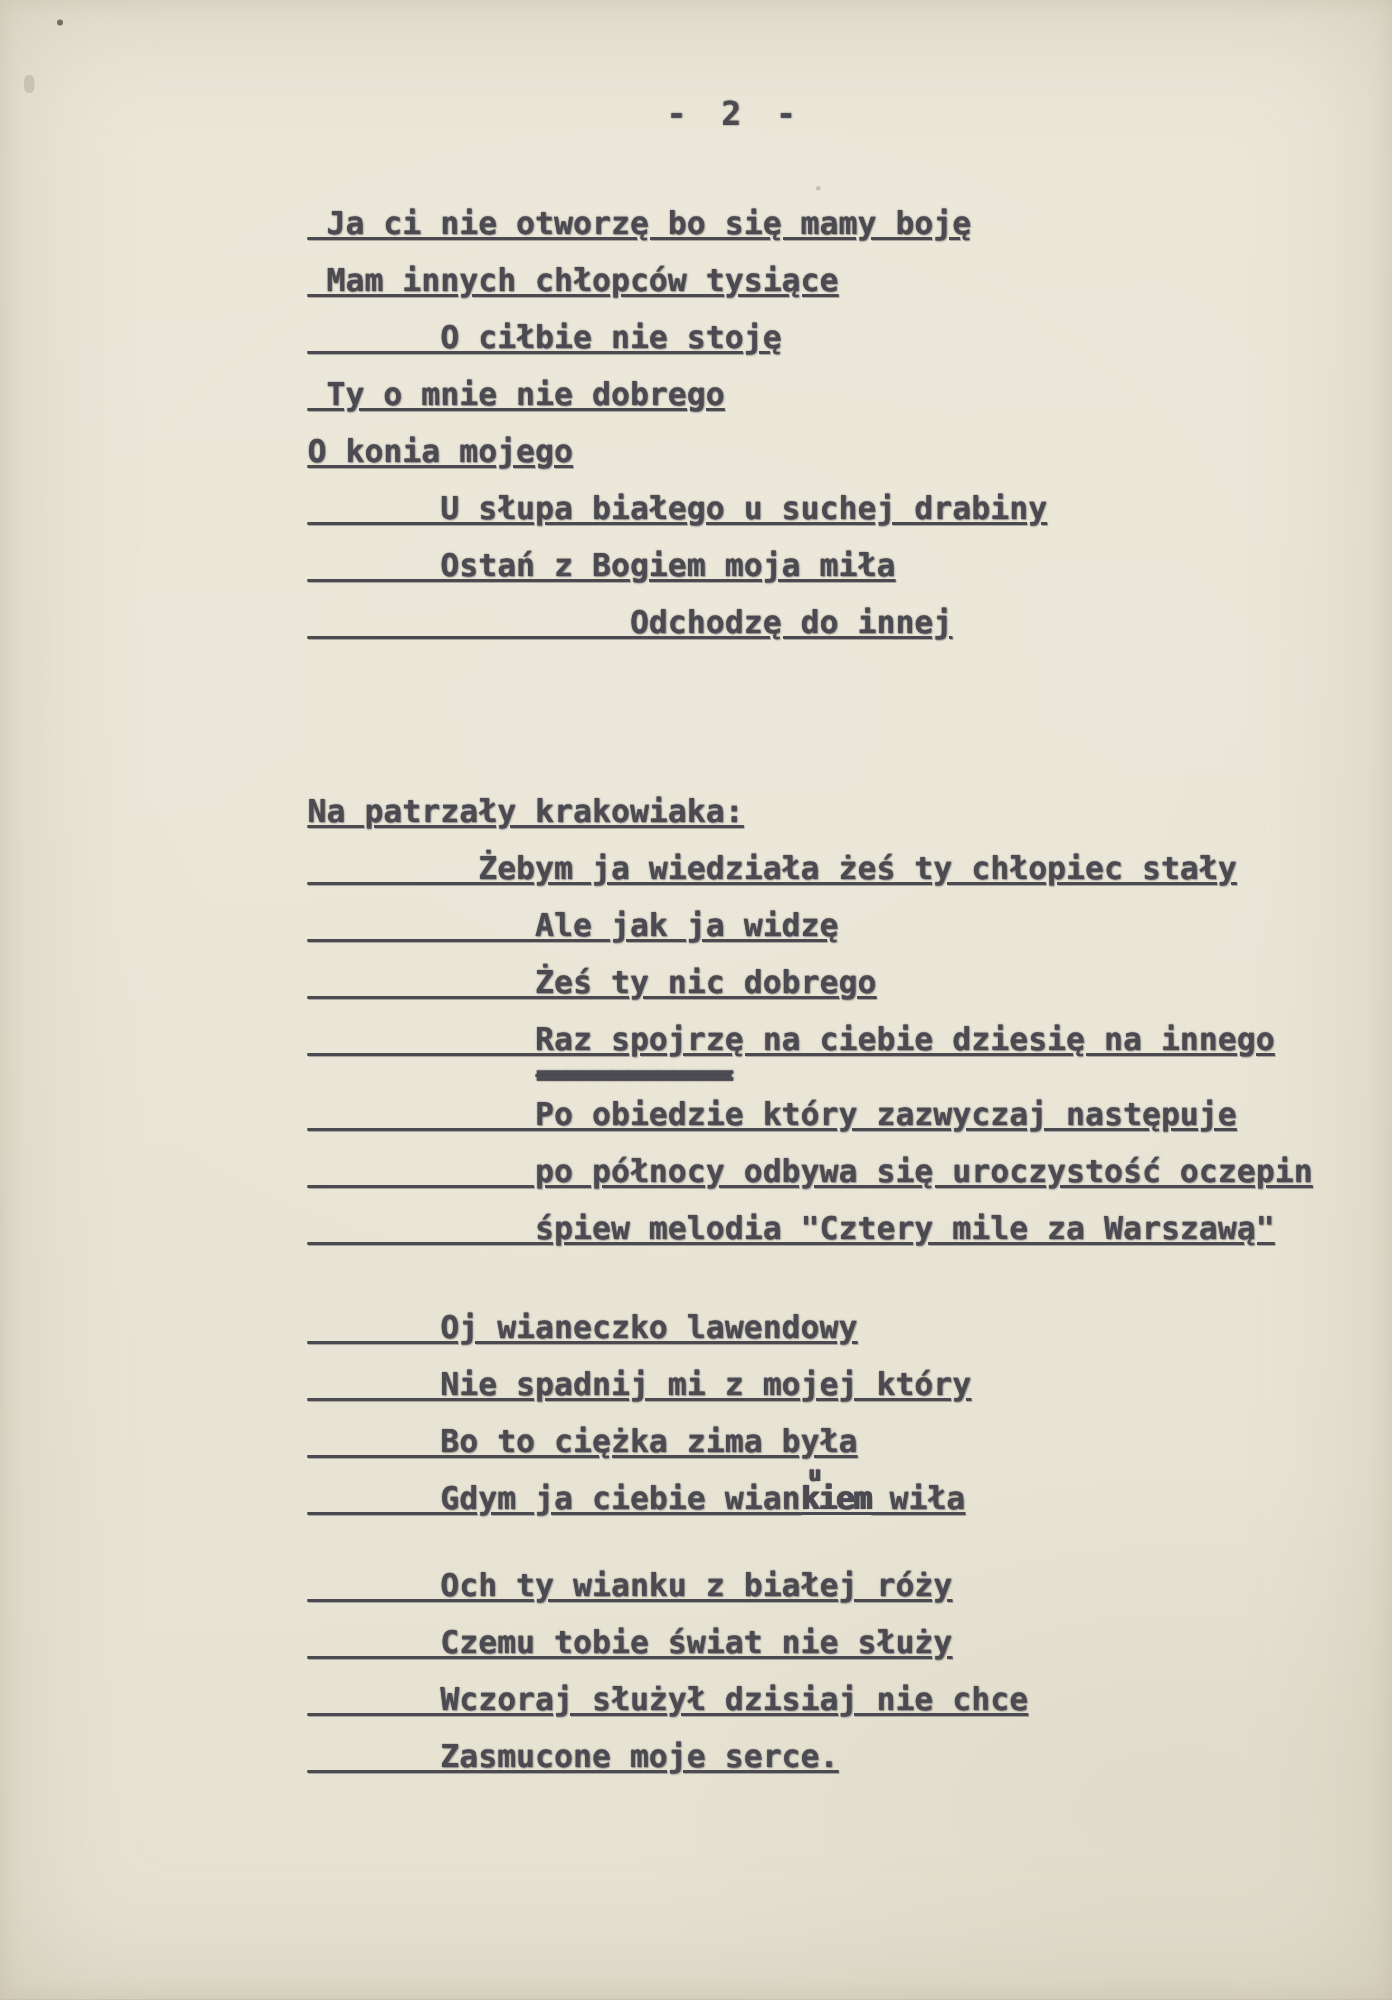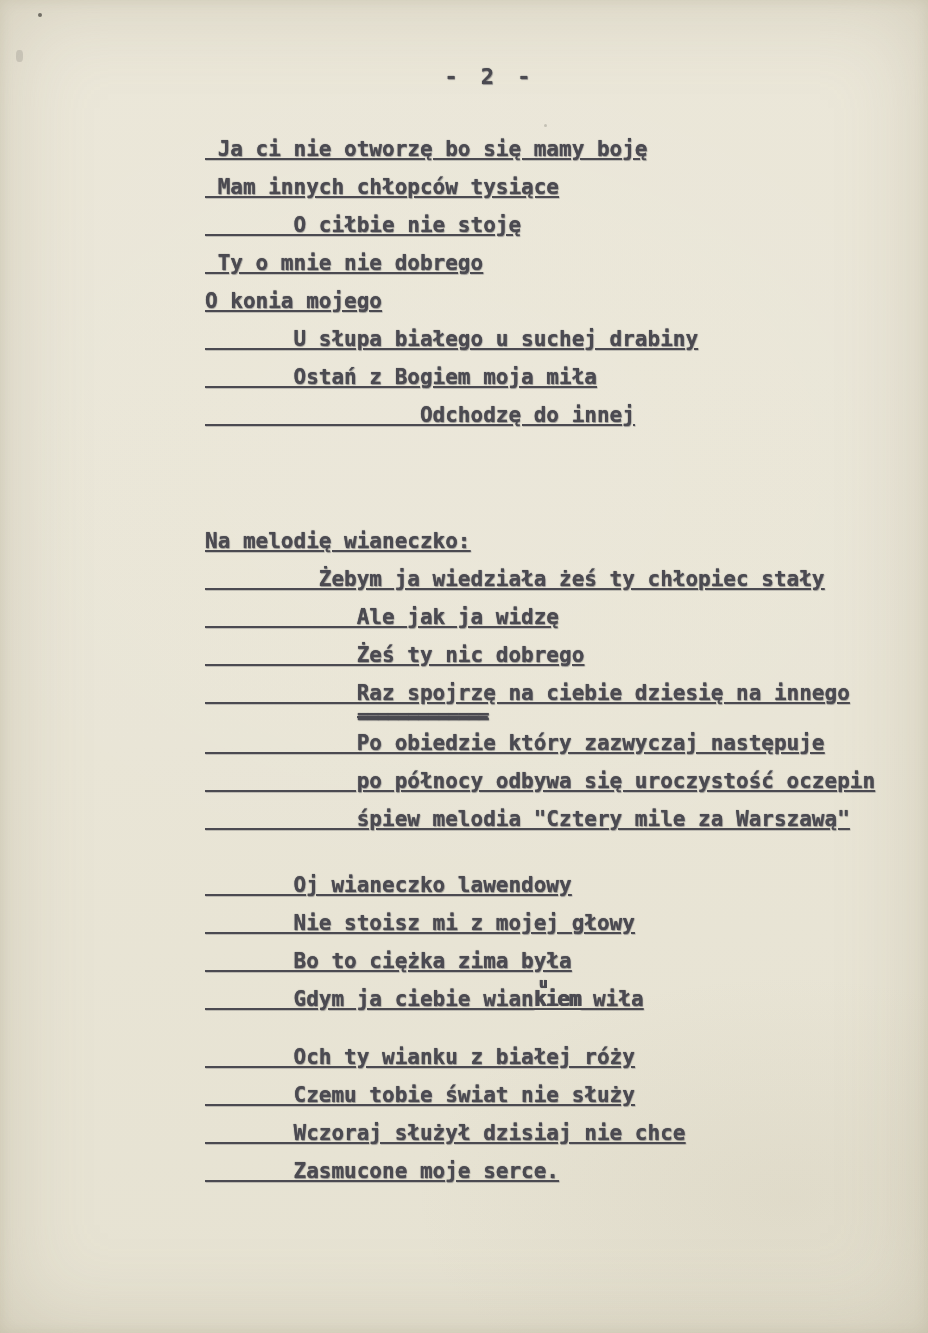--- a/index.html
+++ b/index.html
@@ -75,35 +75,35 @@
         <div class="line"> Ja ci nie otworzę bo się mamy boję</div>
         <div class="line"> Mam innych chłopców tysiące</div>
         <div class="line">       O ciłbie nie stoję</div>
         <div class="line"> Ty o mnie nie dobrego</div>
         <div class="line">O konia mojego</div>
         <div class="line">       U słupa białego u suchej drabiny</div>
         <div class="line">       Ostań z Bogiem moja miła</div>
         <div class="line">                 Odchodzę do innej</div>
       </div>
     <div class="stanza m-heading">
-        <div class="line">Na melodię wianeczko:</div>
+        <div class="line">Na patrzały krakowiaka:</div>
       </div>
     <div class="stanza">
         <div class="line">         Żebym ja wiedziała żeś ty chłopiec stały</div>
         <div class="line">            Ale jak ja widzę</div>
         <div class="line">            Żeś ty nic dobrego</div>
         <div class="line">            Raz spojrzę na ciebie dziesię na innego</div>
         <div class="rule-line">=============</div>
         <div class="line">            Po obiedzie który zazwyczaj następuje</div>
         <div class="line">            po północy odbywa się uroczystość oczepin</div>
         <div class="line">            śpiew melodia "Cztery mile za Warszawą"</div>
       </div>
     <div class="stanza m-gap20">
         <div class="line">       Oj wianeczko lawendowy</div>
-        <div class="line">       Nie stoisz mi z mojej głowy</div>
+        <div class="line">       Nie spadnij mi z mojej który</div>
         <div class="line">       Bo to ciężka zima była</div>
         <div class="line"><span>       Gdym ja ciebie wian</span><span class="ov">kiem<span class="sup">u</span></span><span> wiła</span></div>
       </div>
     <div class="stanza m-gap8">
         <div class="line">       Och ty wianku z białej róży</div>
         <div class="line">       Czemu tobie świat nie służy</div>
         <div class="line">       Wczoraj służył dzisiaj nie chce</div>
         <div class="line">       Zasmucone moje serce.</div>
       </div>
   </div>

